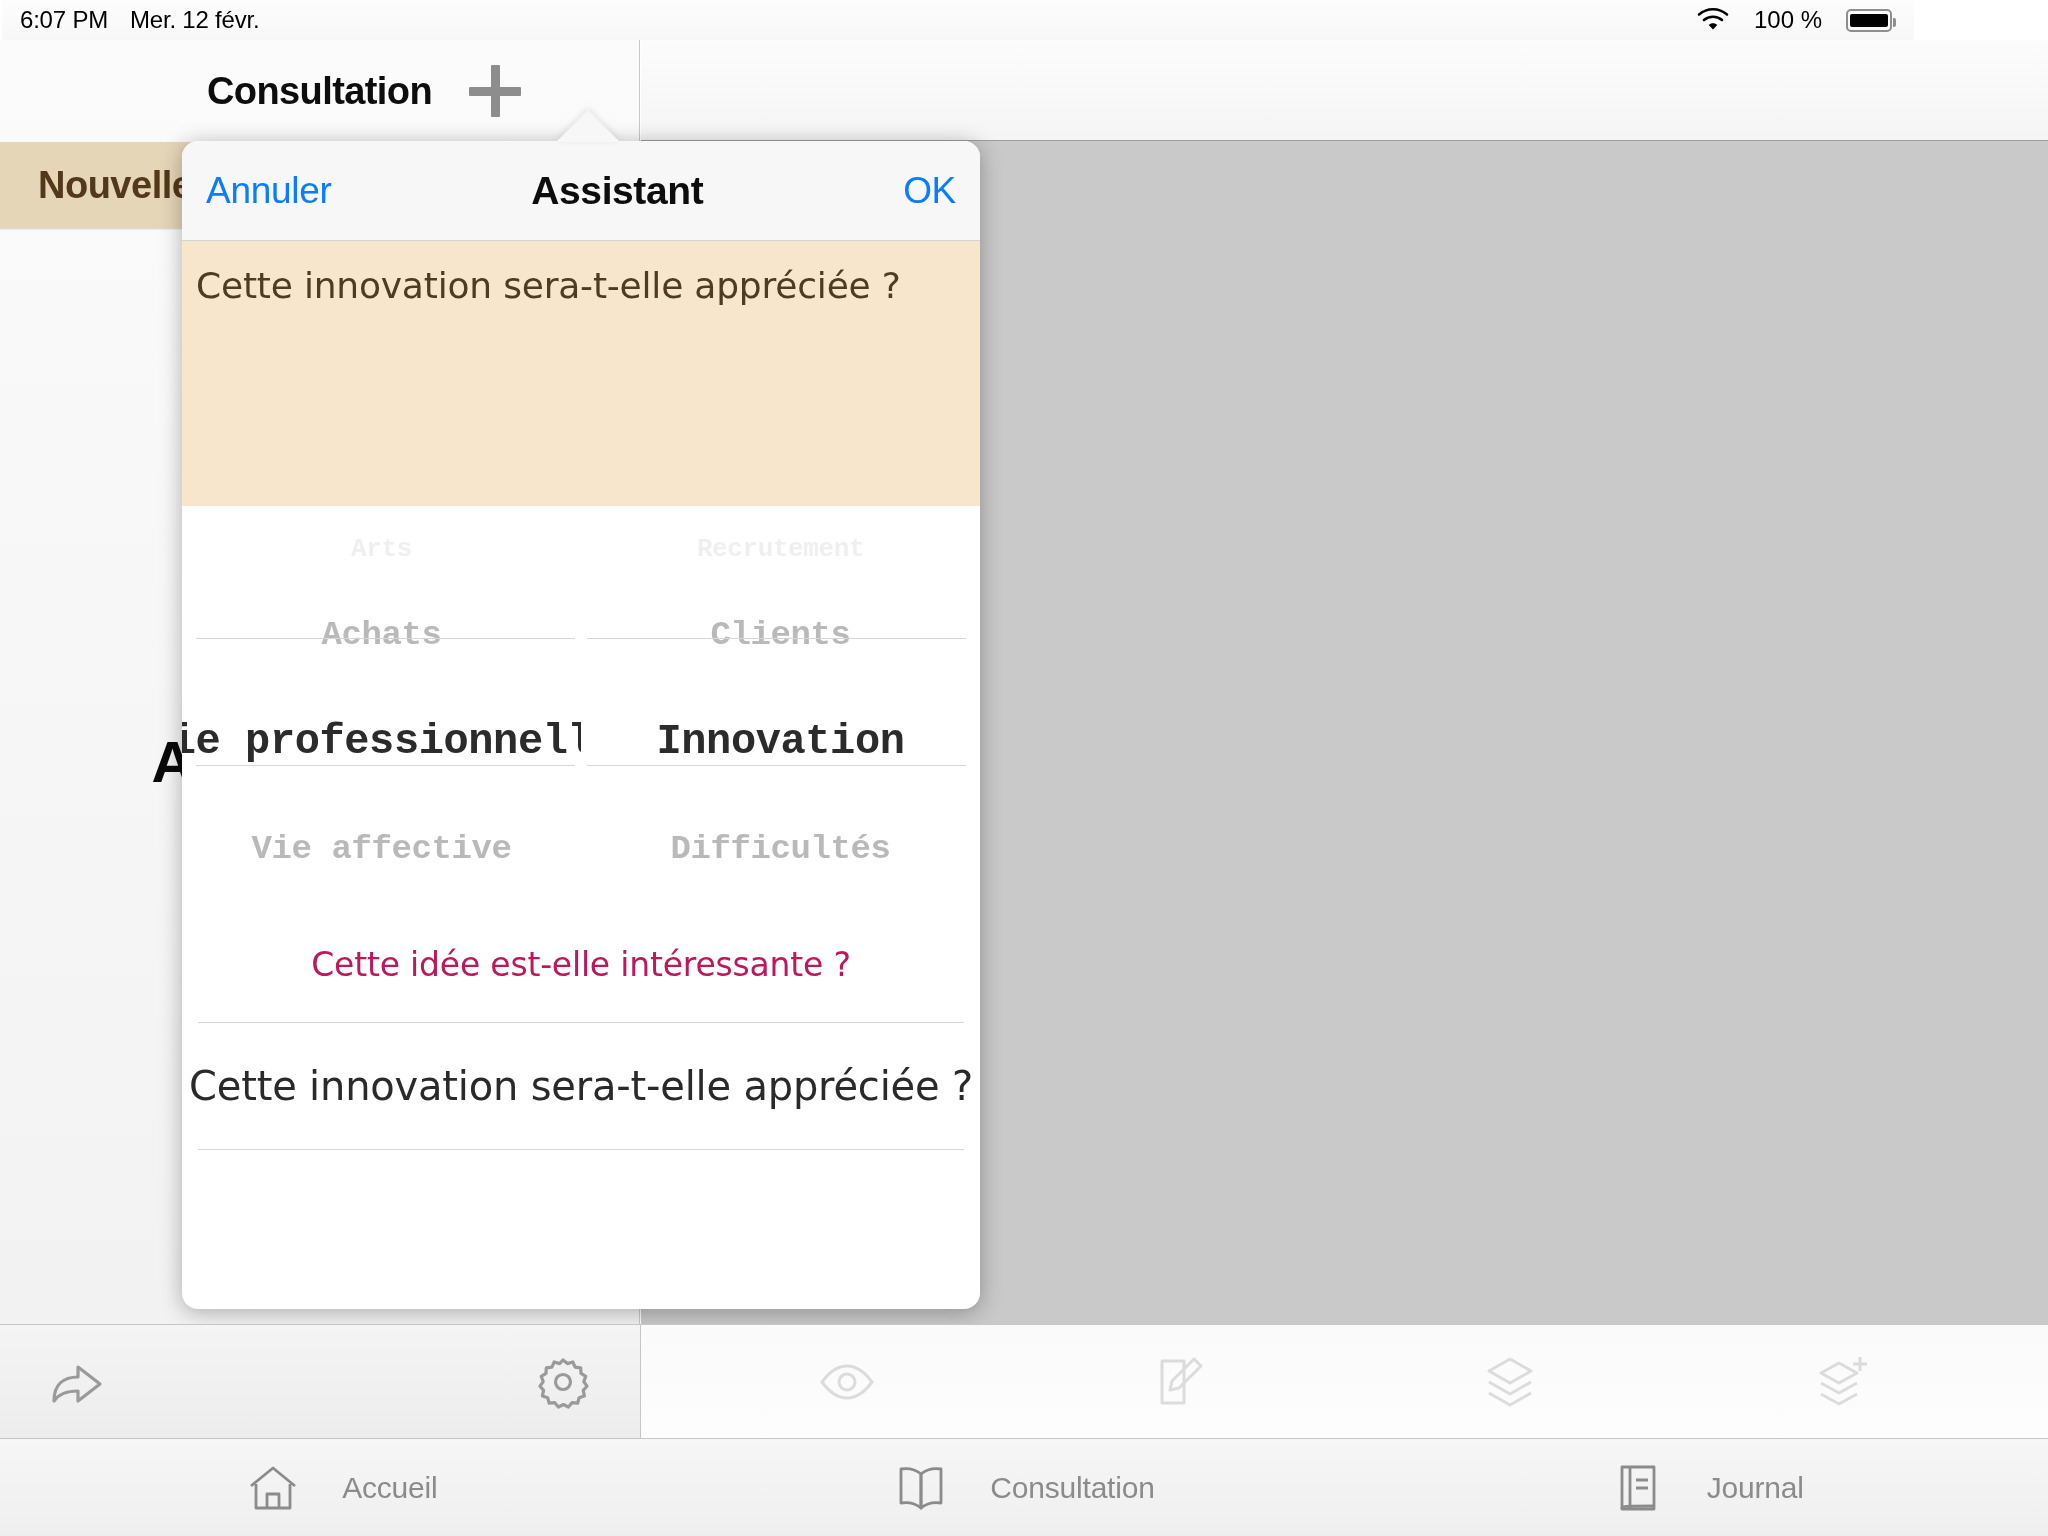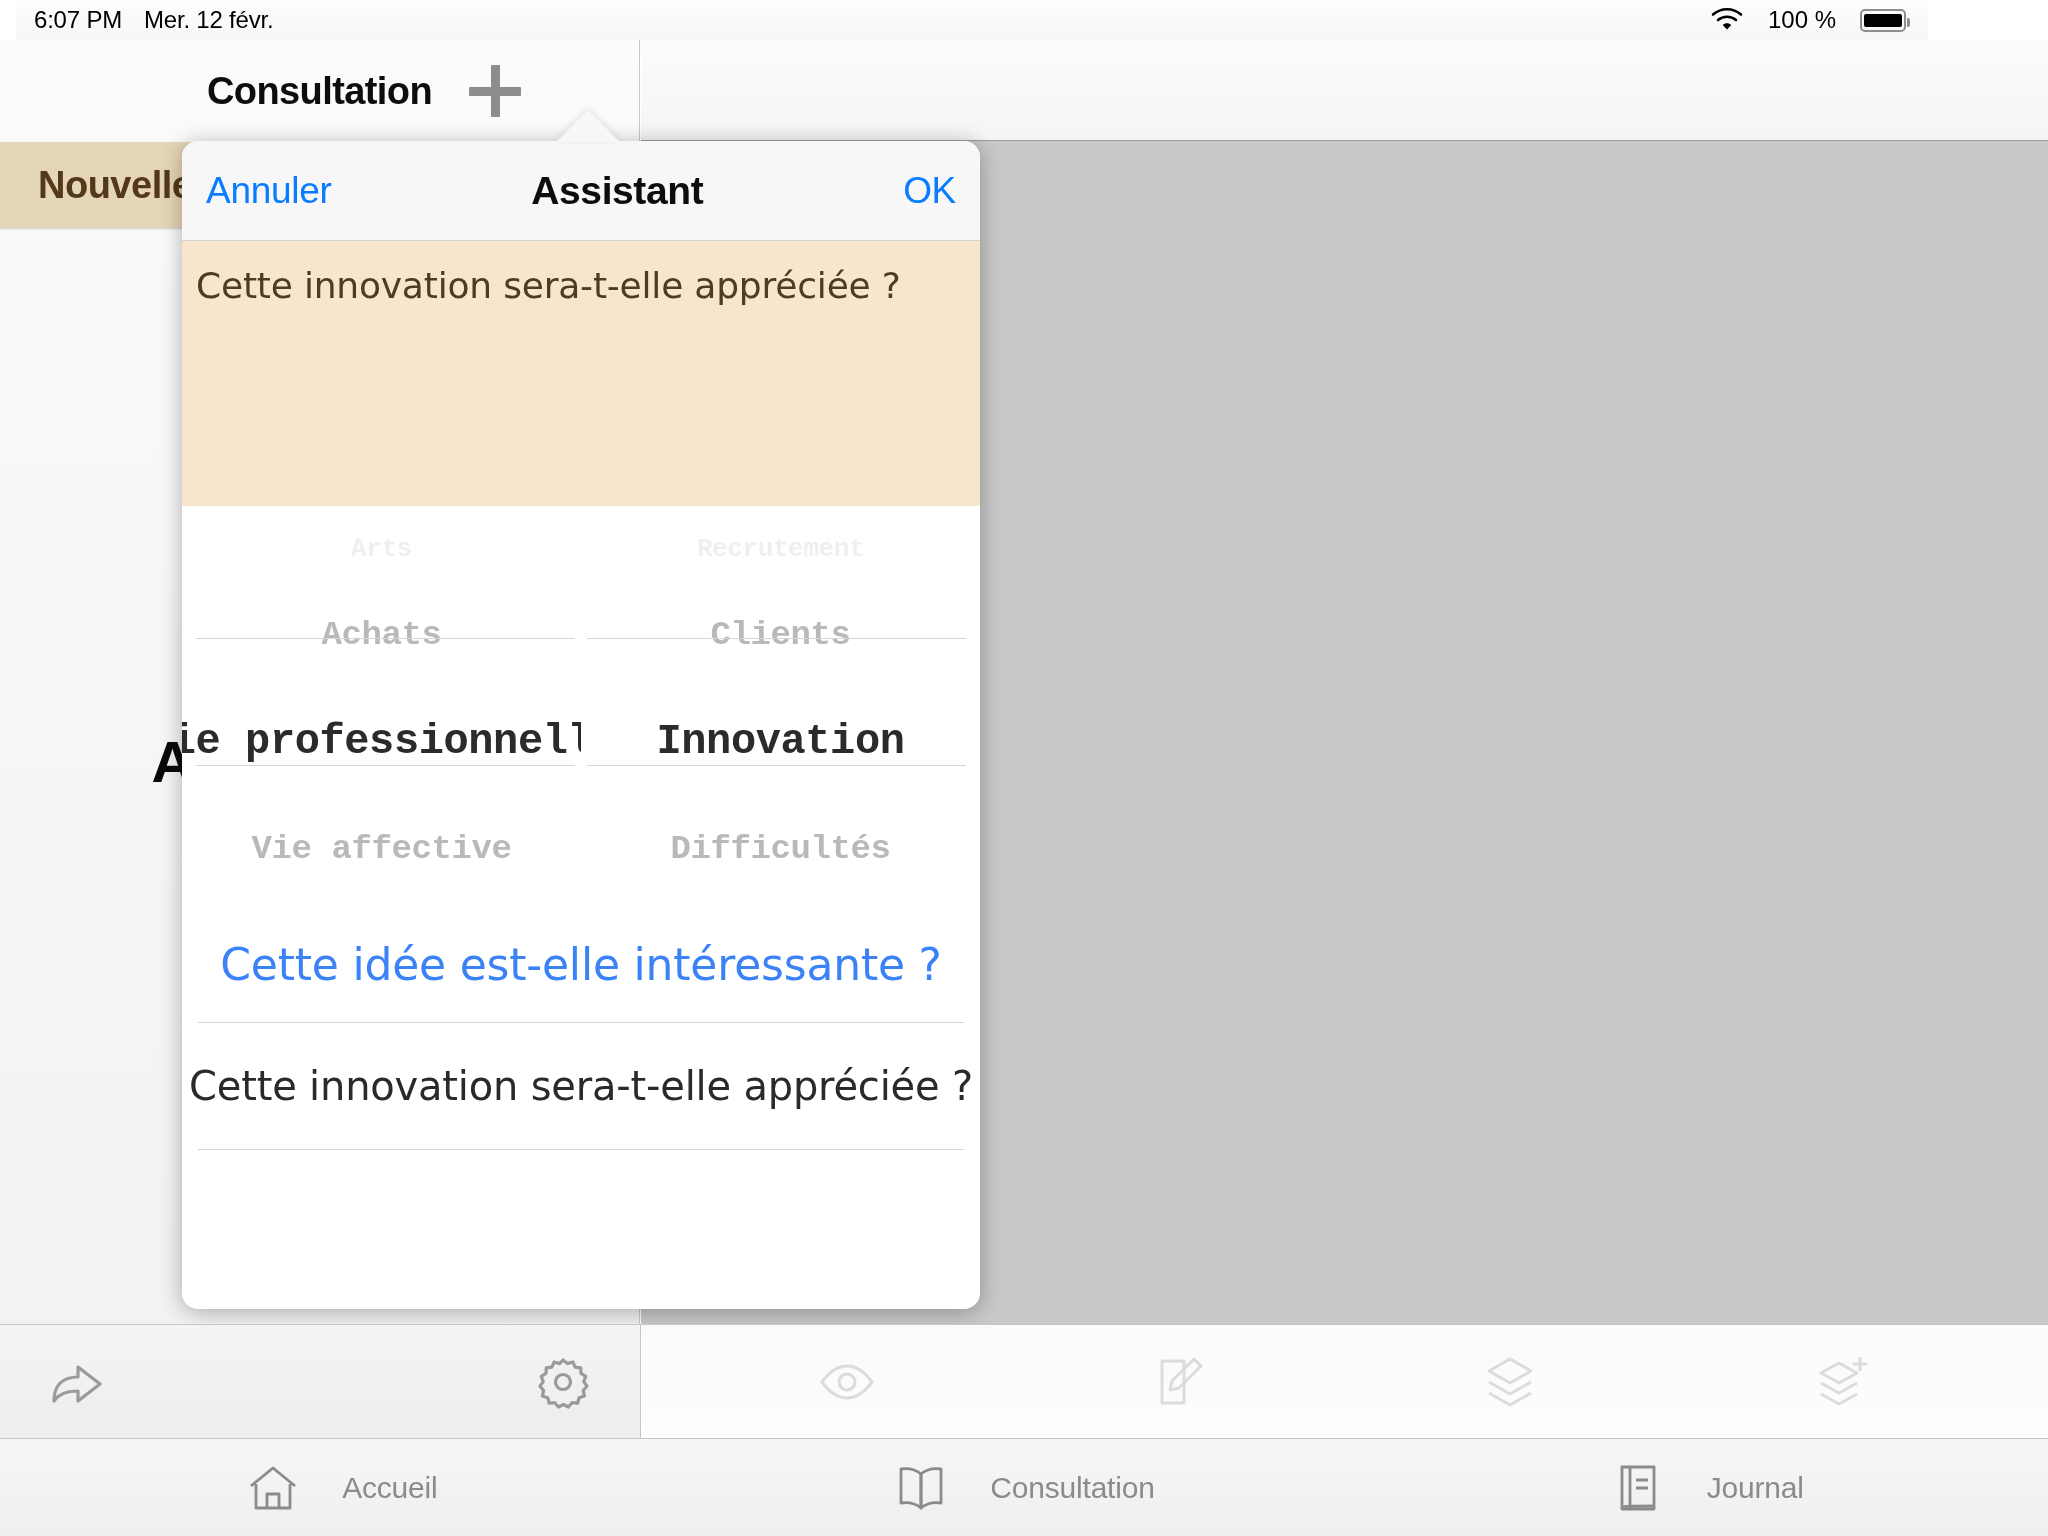--- a/index.html
+++ b/index.html
@@ -7,21 +7,21 @@
     width: 2048px; height: 1536px;
     overflow: hidden;
     font-family: "Liberation Sans", sans-serif;
     background: #ffffff;
   }
 
   #root { position: relative; width: 2048px; height: 1536px; }
 
   
   .statusbar {
-    position: absolute; top: 0; left: 16px; width: 1912px; height: 40px;
+    position: absolute; top: 0; left: 2px; width: 1912px; height: 40px;
     display: flex; align-items: center;
     background: linear-gradient(to bottom,#fdfdfd,#f7f7f7);
     z-index: 40;
   }
   .sb-left { display: flex; align-items: center; gap: 22px; padding-left: 18px; }
   .sb-time { font-size: 24px; color: #000; font-weight: 400; letter-spacing: -0.2px; }
   .sb-date { font-size: 24px; color: #000; font-weight: 400; letter-spacing: -0.2px; }
   .sb-right { margin-left: auto; display: flex; align-items: center; gap: 24px; padding-right: 22px; }
   .sb-batt-text { font-size: 24px; color: #000; }
   .batt {
@@ -187,21 +187,21 @@
 
   
   .qpicker { position: relative; height: 340px; overflow: hidden; }
   .qrow {
     display: flex; align-items: center; justify-content: center; text-align: center;
   }
   .qrow span {
     font-family: "DejaVu Sans", sans-serif; letter-spacing: -0.2px; white-space: nowrap;
   }
   .qrow.dimmed { height: 116px; }
-  .qrow.dimmed span { font-size: 44px; color: #3b82f6; }
+  .qrow.dimmed span { font-size: 33px; color: #be185d; }
   .qrow.qsel { height: 128px; }
   .qrow.qsel span { font-size: 40px; color: #2a2a2a; }
   .qpicker-lines {
     position: absolute; left: 16px; right: 16px; top: 116px; height: 128px;
     border-top: 1px solid #d6d6d6; border-bottom: 1px solid #d6d6d6;
     pointer-events: none;
   }
 </style>
 </head>
 <body>

